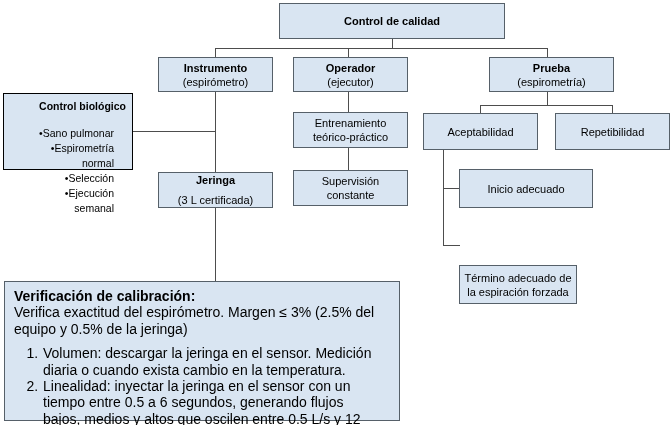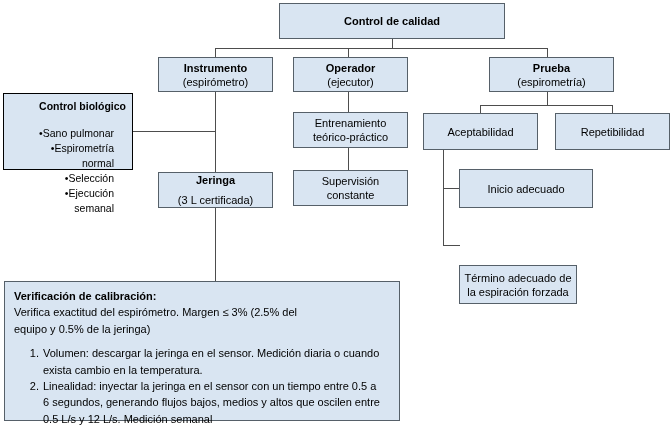--- a/index.html
+++ b/index.html
@@ -20,21 +20,21 @@
     position:absolute; left:3px; top:93px; width:130px; height:77px;
     background:#d9e5f2; border:1px solid #000000; box-sizing:border-box;
     padding:5px 6px 4px 7px; font-size:10.5px; line-height:15px; text-align:right;
   }
   .biobox .title { font-weight:bold; }
   .biobox ul { margin:12px; padding:0; list-style:none; }
   .biobox li::before { content:"\2022 "; }
   .verifbox {
     position:absolute; left:4px; top:281px; width:396px; height:140px;
     background:#d9e5f2; border:1px solid #566069; box-sizing:border-box;
-    padding:6px 8px 4px 9px; font-size:11px; line-height:16.4px; text-align:left;
+    padding:6px 8px 4px 9px; font-size:14px; line-height:16.4px; text-align:left;
   }
   .verifbox .title { font-weight:bold; }
   .verifbox ol { margin:8px; padding:0 0 0 20px; }
   .verifbox li { padding-left:1px; }
 </style>
 </head>
 <body>
 
 <div class="canvas">
 

